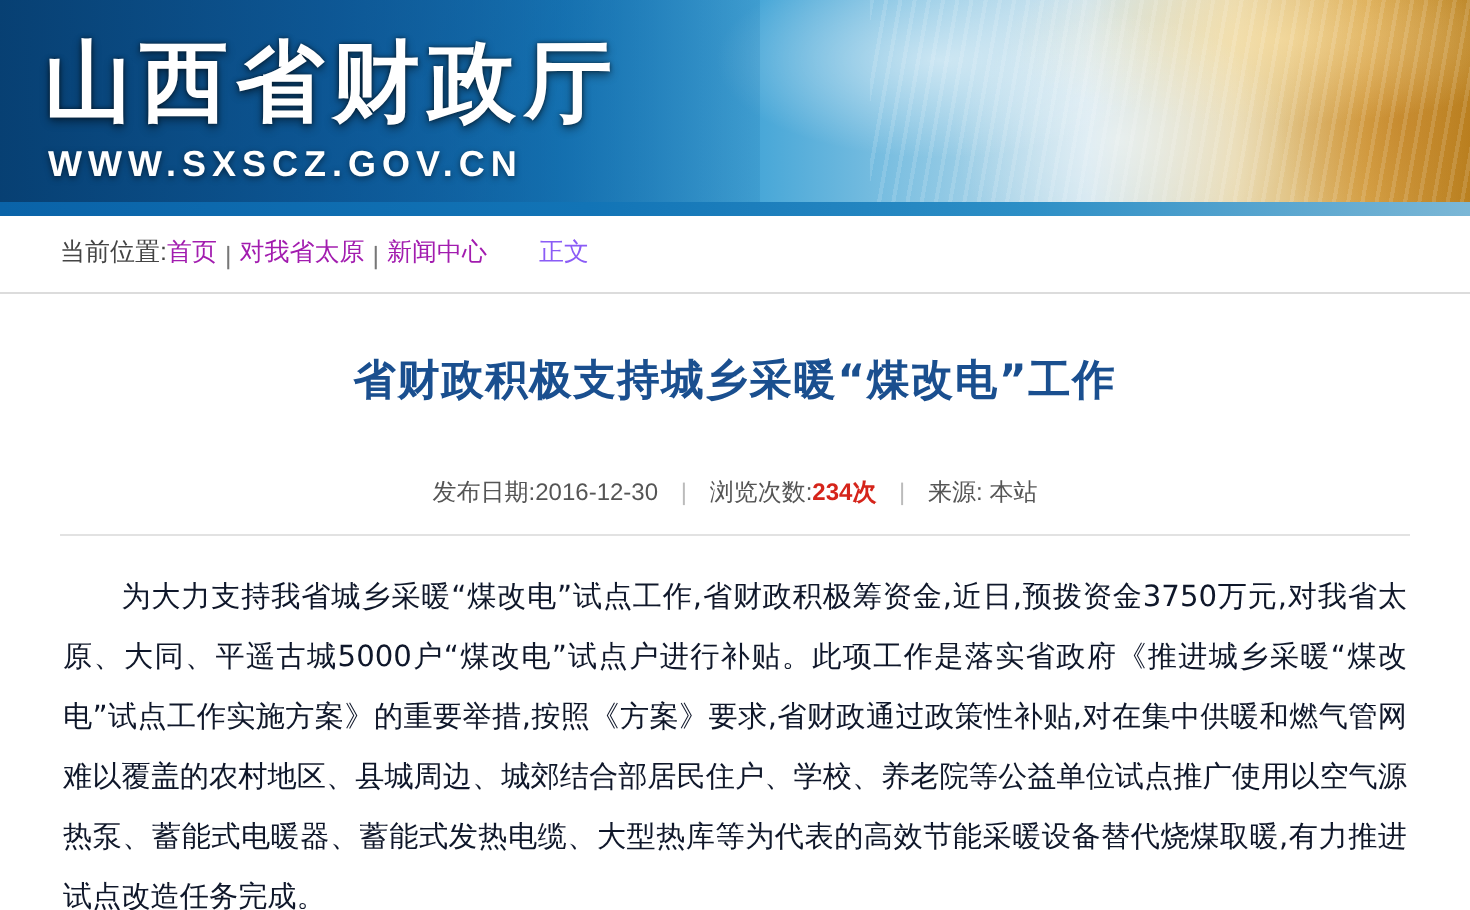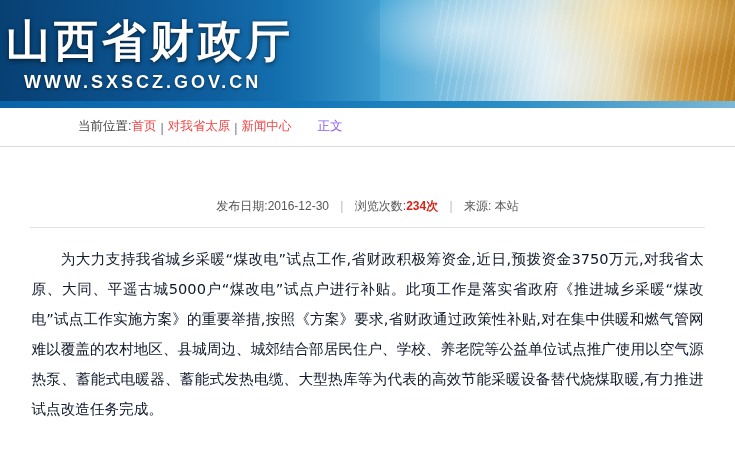--- a/index.html
+++ b/index.html
@@ -58,21 +58,21 @@
   .banner .left-shade {
     position: absolute;
     left: 0;
     top: 0;
     width: 380px;
     height: 108px;
     background: linear-gradient(90deg, rgba(5,60,110,0.92) 0%, rgba(10,80,140,0.80) 45%, rgba(20,110,170,0.18) 100%);
   }
   .banner-title {
     position: absolute;
-    left: 6px;
+    left: 22px;
     top: 12px;
     font-family: "DejaVu Sans", "Liberation Sans", sans-serif;
     font-size: 44px;
     font-weight: bold;
     letter-spacing: 4px;
     color: #ffffff;
     text-shadow: 0 2px 5px rgba(0,0,0,0.45), 0 0 2px rgba(0,0,0,0.6);
     white-space: nowrap;
   }
   .banner-url {
@@ -106,28 +106,27 @@
   }
   .breadcrumb {
     position: absolute;
     left: 30px;
     top: 10px;
     font-size: 12.5px;
     color: #444;
     white-space: nowrap;
     display: flex;
     align-items: flex-end;
-    margin-left: 48px;
   }
   .breadcrumb .sep {
     margin: 0 4px;
     color: #777;
   }
   .breadcrumb .crumb-link {
-    color: #ef4444;
+    color: #a21caf;
     text-decoration: none;
   }
   .breadcrumb .crumb-current {
     color: #8b5cf6;
     margin-left: 26px;
   }
 
   
   .article {
     position: relative;
@@ -138,21 +137,21 @@
     text-align: center;
     font-family: "DejaVu Sans", "Liberation Sans", sans-serif;
     font-size: 21px;
     font-weight: bold;
     color: #1a4f8f;
     letter-spacing: 1px;
     padding: 0 40px;
     line-height: 30px;
   }
   .article-meta {
-    margin-top: 22px;
+    margin-top: 32px;
     text-align: center;
     font-size: 12px;
     color: #555;
     line-height: 18px;
   }
   .article-meta .divider {
     color: #bbb;
     margin: 0 8px;
   }
   .article-meta .count {
@@ -200,20 +199,21 @@
       <a class="crumb-link" href="#">首页</a>
       <span class="sep">|</span>
       <a class="crumb-link" href="#">对我省太原</a>
       <span class="sep">|</span>
       <a class="crumb-link" href="#">新闻中心</a>
       <span class="crumb-current">正文</span>
     </div>
   </div>
 
   <div class="article">
+    <div class="article-title">省财政积极支持城乡采暖“煤改电”工作</div>
 
     <div class="article-meta">
       <span>发布日期:</span><span>2016-12-30</span>
       <span class="divider">|</span>
       <span>浏览次数:</span><span class="count">234次</span>
       <span class="divider">|</span>
       <span>来源:</span>
       <span>本站</span>
     </div>
 

